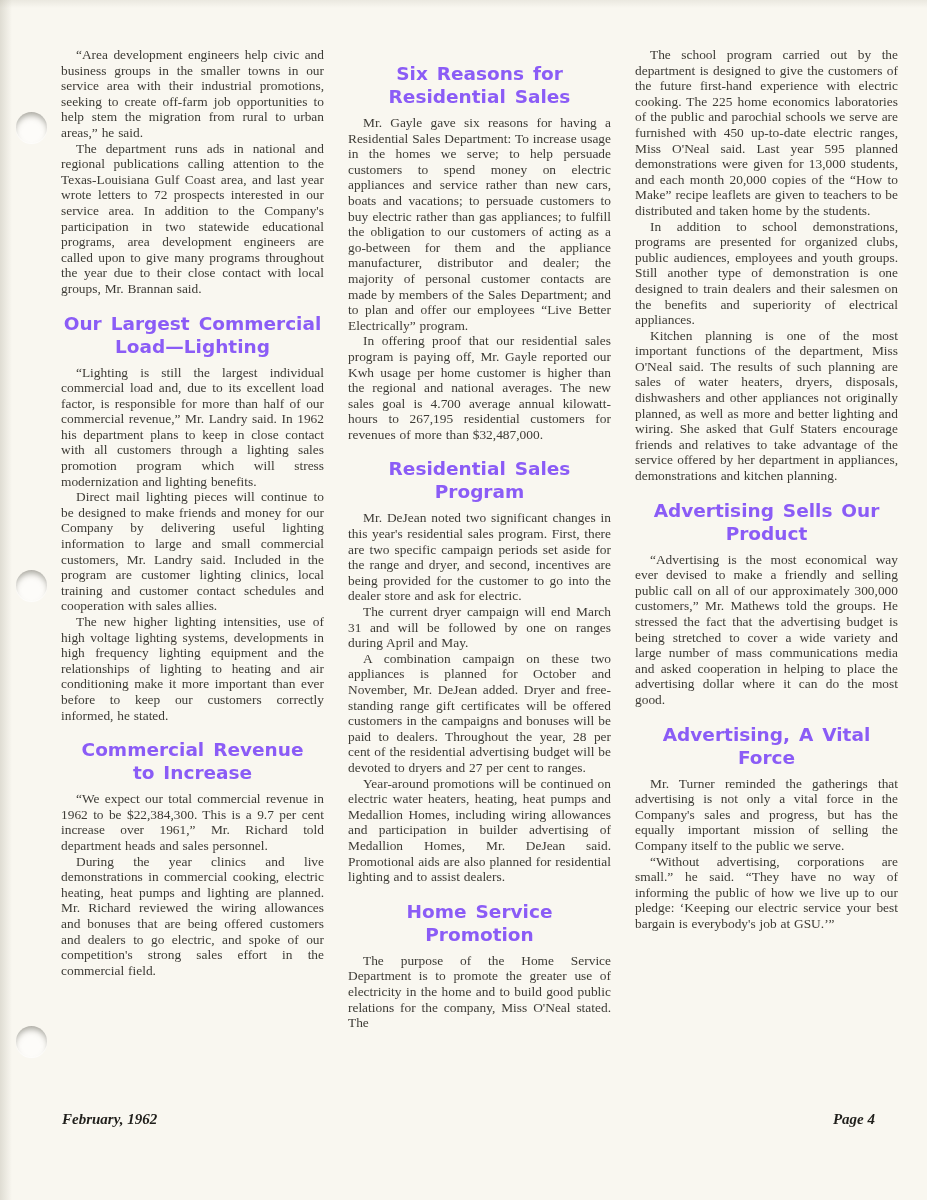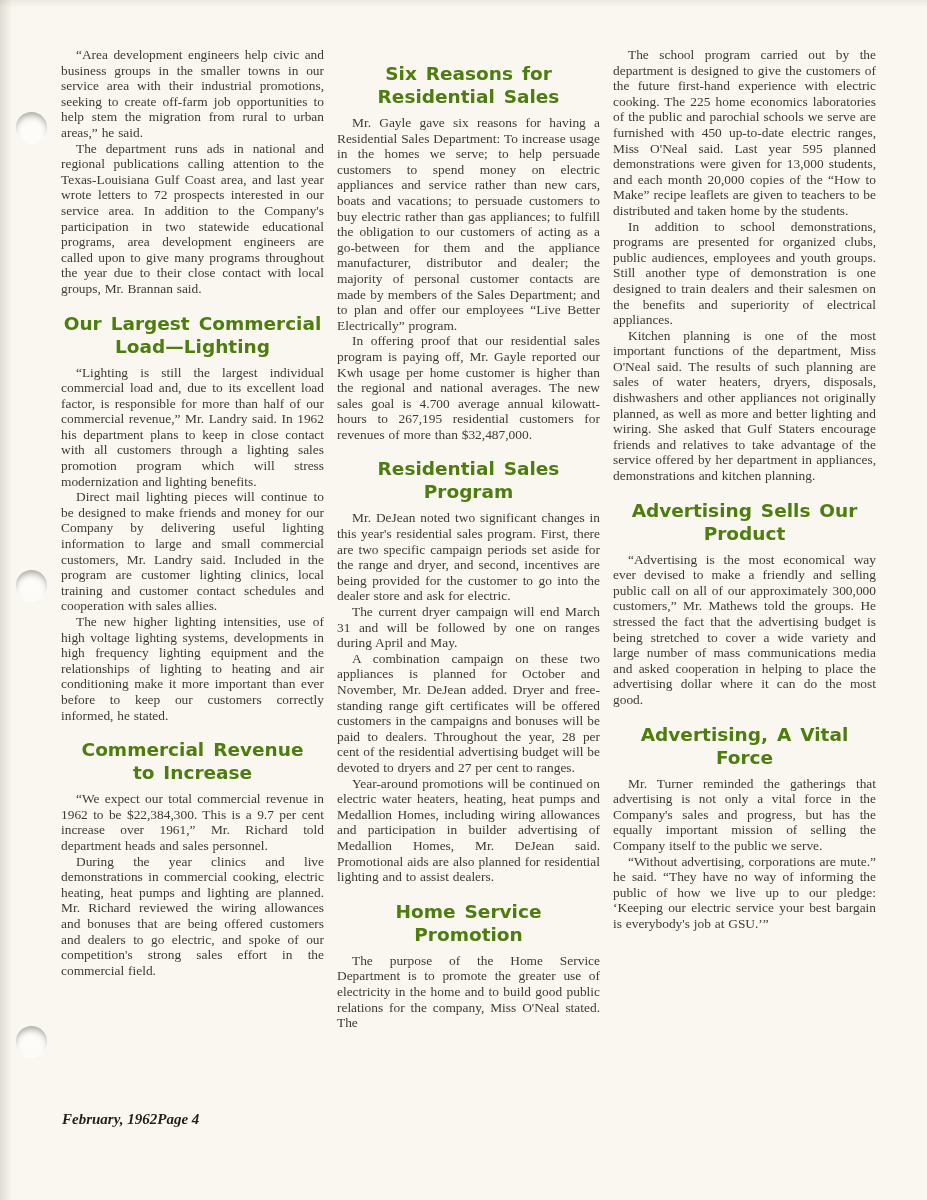--- a/index.html
+++ b/index.html
@@ -18,38 +18,38 @@
     background:linear-gradient(180deg, rgba(168,165,150,0.18), rgba(168,165,150,0));
     pointer-events:none;
   }
   .punch-hole {
     position:absolute; left:16px; width:31px; height:31px; border-radius:50%;
     background:#fdfcf9;
     box-shadow: inset 0 5px 6px -2px rgba(95,92,80,0.55), 0 1px 1px rgba(255,255,255,0.8);
   }
   .columns {
     position:absolute; left:61px; top:47px; width:816px;
-    display:flex; gap:13px;
+    display:flex; gap:24px;
   }
   .col { width:263px; flex:0 0 263px; }
   .col p {
     margin:0; text-indent:15px; text-align:justify;
     font-size:13.4px; line-height:15.6px; color:#3d3b35;
     word-spacing:0.5px;
   }
   .col p.noindent { text-indent:0; }
   .col h2 {
     font-family:"DejaVu Sans","Liberation Sans",sans-serif;
     font-weight:700; font-size:18.5px; line-height:23px;
     text-align:center; white-space:pre-line; word-spacing:2.5px;
-    margin:15px 0 7px 0; color:#4d7c0f;
+    margin:15px 0 7px 0; color:#8b5cf6;
   }
   .footer {
     position:absolute; left:62px; right:52px; top:1111px;
-    display:flex; align-items:baseline;
+    display:flex; justify-content:space-between; align-items:baseline;
     font-family:"Liberation Serif","DejaVu Serif",serif;
     font-style:italic; font-weight:700; font-size:15px; color:#201f1b;
   }
 </style>
 </head>
 <body>
 
 <div class="page">
 
   <div class="punch-hole" style="top:112px;"></div>
@@ -84,21 +84,21 @@
         <p>The purpose of the Home Service Department is to promote the greater use of electricity in the home and to build good public relations for the company, Miss O'Neal stated. The</p>
       </div>
       <div class="col">
         <p>The school program carried out by the department is designed to give the customers of the future first-hand experience with electric cooking. The 225 home economics laboratories of the public and parochial schools we serve are furnished with 450 up-to-date electric ranges, Miss O'Neal said. Last year 595 planned demonstrations were given for 13,000 students, and each month 20,000 copies of the “How to Make” recipe leaflets are given to teachers to be distributed and taken home by the students.</p>
         <p>In addition to school demonstrations, programs are presented for organized clubs, public audiences, employees and youth groups. Still another type of demonstration is one designed to train dealers and their salesmen on the benefits and superiority of electrical appliances.</p>
         <p>Kitchen planning is one of the most important functions of the department, Miss O'Neal said. The results of such planning are sales of water heaters, dryers, disposals, dishwashers and other appliances not originally planned, as well as more and better lighting and wiring. She asked that Gulf Staters encourage friends and relatives to take advantage of the service offered by her department in appliances, demonstrations and kitchen planning.</p>
         <h2>Advertising Sells Our Product</h2>
         <p>“Advertising is the most economical way ever devised to make a friendly and selling public call on all of our approximately 300,000 customers,” Mr. Mathews told the groups. He stressed the fact that the advertising budget is being stretched to cover a wide variety and large number of mass communications media and asked cooperation in helping to place the advertising dollar where it can do the most good.</p>
         <h2>Advertising, A Vital Force</h2>
         <p>Mr. Turner reminded the gatherings that advertising is not only a vital force in the Company's sales and progress, but has the equally important mission of selling the Company itself to the public we serve.</p>
-        <p>“Without advertising, corporations are mute.” he said. “They have no way of informing the public of how we live up to our pledge: ‘Keeping our electric service your best bargain is everybody's job at GSU.’”</p>
+        <p>“Without advertising, corporations are small.” he said. “They have no way of informing the public of how we live up to our pledge: ‘Keeping our electric service your best bargain is everybody's job at GSU.’”</p>
       </div>
     </div>
 
   <div class="footer">
     <span>February, 1962</span>
     <span>Page 4</span>
   </div>
 
 </div>
 

